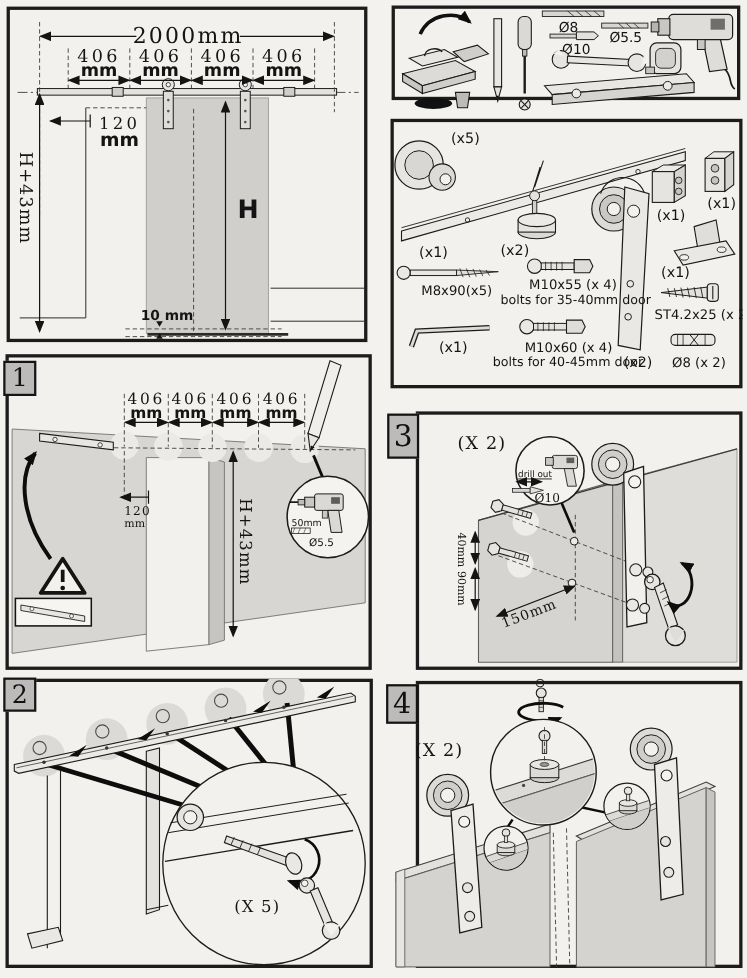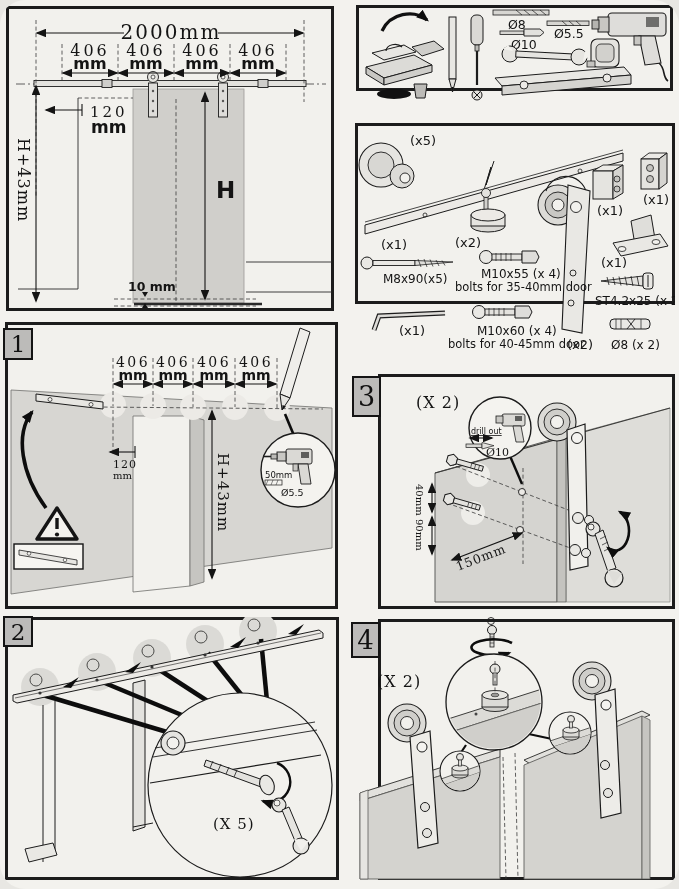--- a/index.html
+++ b/index.html
@@ -1,17 +1,17 @@
 <!DOCTYPE html>
 <html><head>
 <meta charset="utf-8">
 <style>
   html,body{margin:0;padding:0;background:#e8e7e3;}
   .page{position:relative;width:679px;height:889px;background:#f3f2ee;overflow:hidden;
-        font-family:"DejaVu Sans",sans-serif;border-radius:25px;}
+        font-family:"DejaVu Sans",sans-serif;}
   .pg{position:absolute;}
   .frame{position:absolute;border:3px solid #1c1c1c;background:#f2f1ed;box-sizing:border-box;}
   .badge{position:absolute;background:#bcbbb9;border:2.5px solid #141414;box-sizing:border-box;
          display:flex;align-items:center;justify-content:center;color:#111;
          font-family:"DejaVu Serif",serif;z-index:5;}
   svg{position:absolute;left:0;top:0;z-index:2;}
   text{fill:#141414;}
   .ts{font-family:"DejaVu Serif",serif;}
   .tn{font-family:"DejaVu Sans",sans-serif;}
   .tb{font-family:"DejaVu Sans",sans-serif;font-weight:bold;}
@@ -202,21 +202,21 @@
       <rect x="242" y="12" width="11" height="15" fill="#c8c7c3" stroke="#1c1c1c" stroke-width="1"></rect>
       <rect x="236" y="15" width="7" height="9" fill="#b5b4b0" stroke="#1c1c1c" stroke-width="0.9"></rect>
       <rect x="290" y="12" width="13" height="10" fill="#6e6e6c"></rect>
       <polygon points="283,31 299,31 305,58 289,60" fill="#dedddA" stroke="#1c1c1c" stroke-width="1.1"></polygon>
       <rect x="278" y="31" width="7" height="9" fill="#c8c7c3" stroke="#1c1c1c" stroke-width="0.9"></rect>
       <path d="M303 58 C310 64 306 72 312 76" fill="none" stroke="#1c1c1c" stroke-width="1.6"></path>
     </g>
   </svg>
 </div>
 
-<div class="pg" style="left:355px;top:123px;width:320px;height:181px">
+<div class="pg" style="left:355px;top:108px;width:320px;height:245px">
   <div class="frame" style="inset:0"></div>
   <svg width="320" height="245" viewBox="0 0 320 245">
     <g>
       <circle cx="26" cy="42" r="22" fill="#e6e5e1" stroke="#1c1c1c" stroke-width="1.1"></circle>
       <circle cx="26" cy="42" r="13" fill="#d8d7d3" stroke="#1c1c1c" stroke-width="0.9"></circle>
       <circle cx="47" cy="53" r="12" fill="#dcdbd7" stroke="#1c1c1c" stroke-width="1"></circle>
       <circle cx="50" cy="55" r="5" fill="#f2f1ed" stroke="#1c1c1c" stroke-width="0.9"></circle>
       <text class="tn" x="55" y="22" font-size="13">(x5)</text>
     </g>
     <g>

